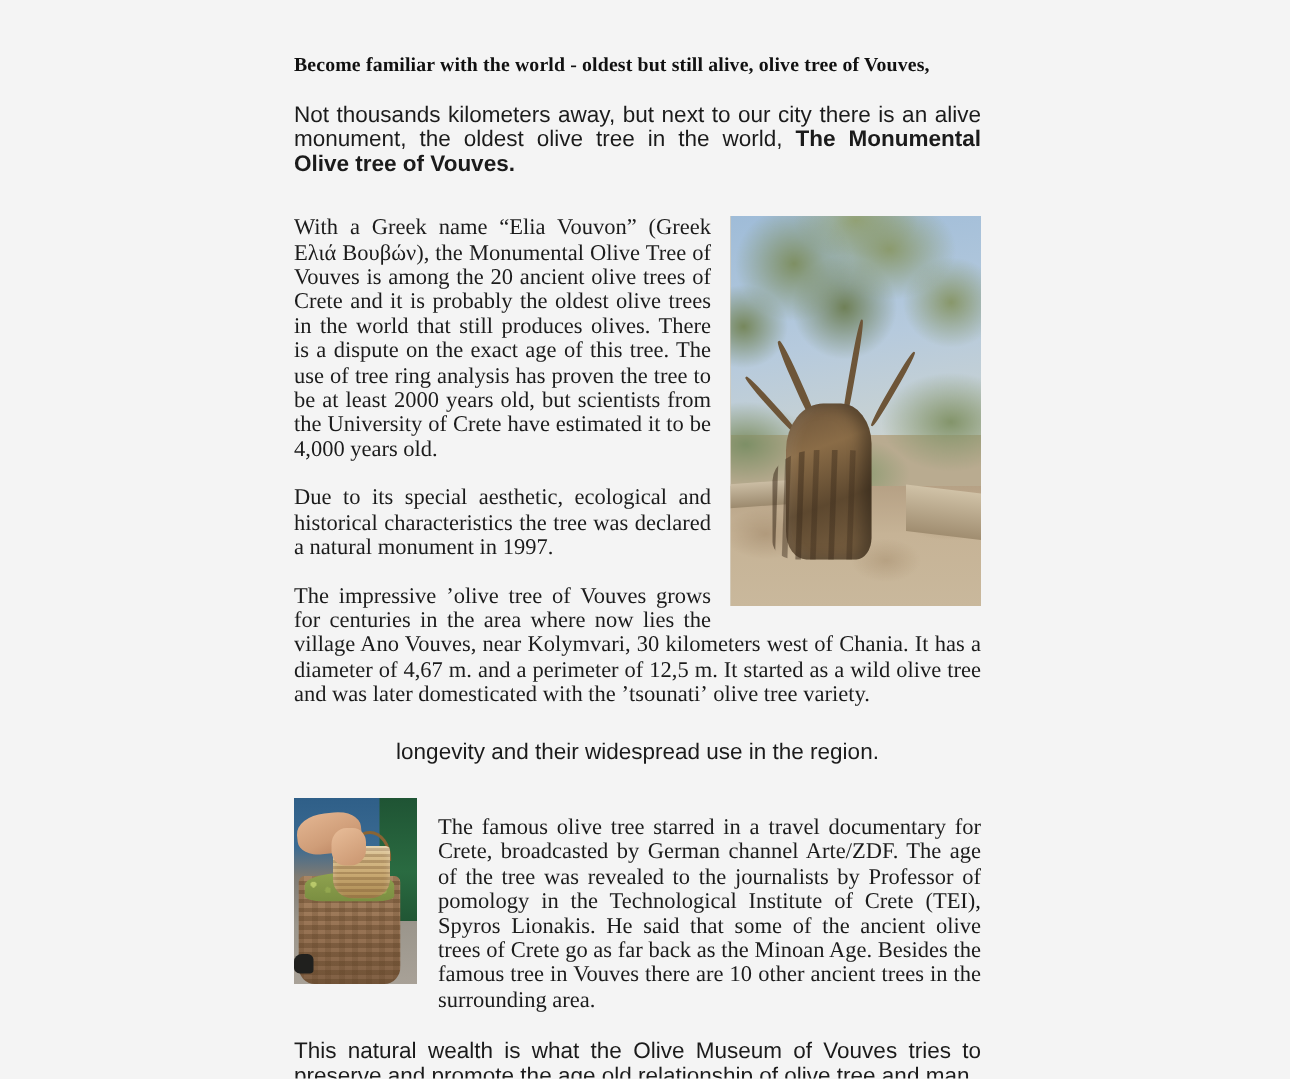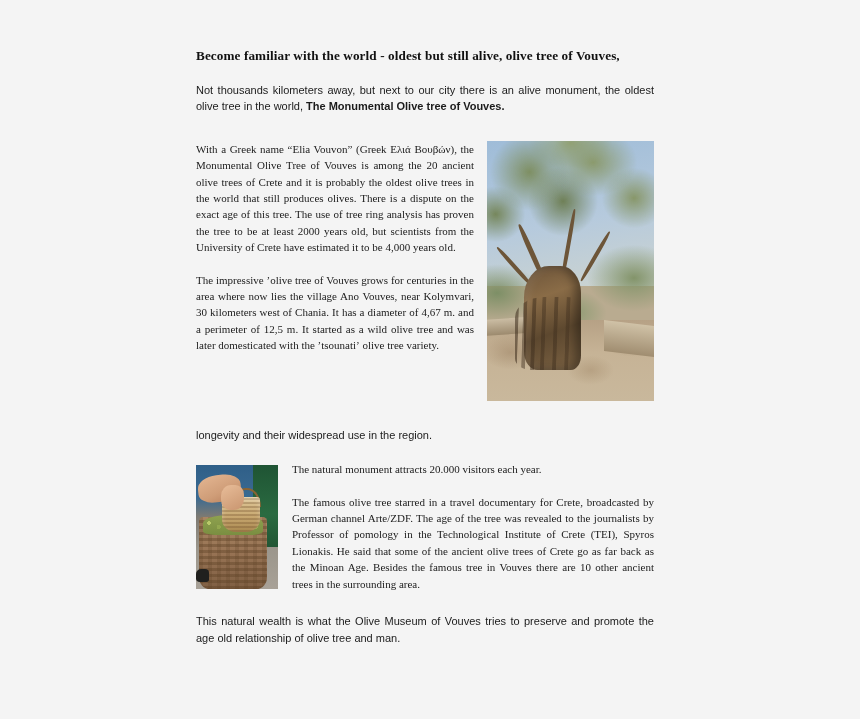--- a/index.html
+++ b/index.html
@@ -24,29 +24,29 @@
   h1.doc-title, h2.doc-subtitle {
     font-family: "Liberation Serif", serif;
     font-weight: bold;
     color: #111;
     margin: 0;
     letter-spacing: 0.1px;
   }
   h1.doc-title {
     font-size: 13.2px;
     line-height: 15px;
-    padding-top: 48px;
+    padding-top: 35px;
   }
   h2.doc-subtitle {
     font-size: 13.2px;
     line-height: 15px;
     padding-top: 18px;
   }
   p.body-text {
-    font-size: 11px;
+    font-size: 15px;
     line-height: 16.4px;
     margin: 0;
     text-align: justify;
     color: #1b1b1b;
   }
   .intro-para { padding-top: 19px; }
   .b { font-weight: bold; }
 
   .flow-block { padding-top: 26px; font-family: Liberation Serif, serif; }
 
@@ -195,21 +195,21 @@
       radial-gradient(circle 2px at 58% 66%, #8fa24c 0 100%, rgba(0,0,0,0) 100%),
       radial-gradient(circle 2px at 74% 36%, #b4c466 0 100%, rgba(0,0,0,0) 100%),
       radial-gradient(circle 2px at 88% 62%, #9aad55 0 100%, rgba(0,0,0,0) 100%),
       linear-gradient(180deg, #8fa24f 0%, #7a8e41 100%);
     border-radius: 42% 42% 20% 20%;
   }
   .op-shoe {
     position: absolute; left: 0; bottom: 6%; width: 16%; height: 10%;
     background: #20201e; border-radius: 40% 30% 20% 30%;
   }
-  .centered-line { display: block; }
+  .centered-line { display: block; text-align: center; }
   .clearfix:after { content: ""; display: block; clear: both; }
 </style>
 </head>
 <body>
 
 <div class="page">
 
   <h1 class="doc-title">Become familiar with the world - oldest but still alive, olive tree of Vouves,</h1>
 
 
@@ -226,20 +226,21 @@
       <div class="canopy"></div>
       <div class="branch br1"></div>
       <div class="branch br2"></div>
       <div class="branch br3"></div>
       <div class="branch br4"></div>
       <div class="trunk"></div>
     </div>
 
     <p class="body-text">With a Greek name “Elia Vouvon” (Greek Ελιά Βουβών), the Monumental Olive Tree of Vouves is among the 20 ancient olive trees of Crete and it is probably the oldest olive trees in the world that still produces olives. There is a dispute on the exact age of this tree. The use of tree ring analysis has proven the tree to be at least 2000 years old, but scientists from the University of Crete have estimated it to be 4,000 years old.</p>
 
+    <p class="body-text" style="padding-top:16px">Due to its special aesthetic, ecological and historical characteristics the tree was declared a natural monument in 1997.</p>
 
     <p class="body-text" style="padding-top:16px">The impressive ʼolive tree of Vouves grows for centuries in the area where now lies the village Ano Vouves, near Kolymvari, 30 kilometers west of Chania. It has a diameter of 4,67 m. and a perimeter of 12,5 m. It started as a wild olive tree and was later domesticated with the ʼtsounatiʼ olive tree variety.</p>
 
   </div>
 
   <p class="body-text" style="padding-top:22px"><span class="centered-line">longevity and their widespread use in the region.</span></p>
 
   <div class="flow-block clearfix" style="padding-top:18px">
 
     <div class="olive-photo">
@@ -247,21 +248,20 @@
       <div class="op-green-figure"></div>
       <div class="op-big-basket"></div>
       <div class="op-olives"></div>
       <div class="op-arm"></div>
       <div class="op-handle"></div>
       <div class="op-small-basket"></div>
       <div class="op-hand"></div>
       <div class="op-shoe"></div>
     </div>
 
-    <p class="body-text">The natural monument attracts 20.000 visitors each year.</p>
 
     <p class="body-text" style="padding-top:16px">The famous olive tree starred in a travel documentary for Crete, broadcasted by German channel Arte/ZDF. The age of the tree was revealed to the journalists by Professor of pomology in the Technological Institute of Crete (TEI), Spyros Lionakis. He said that some of the ancient olive trees of Crete go as far back as the Minoan Age. Besides the famous tree in Vouves there are 10 other ancient trees in the surrounding area.</p>
 
   </div>
 
   <p class="body-text" style="padding-top:18px">This natural wealth is what the Olive Museum of Vouves tries to preserve and promote the age old relationship of olive tree and man.</p>
 
 </div>
 
 </body></html>

